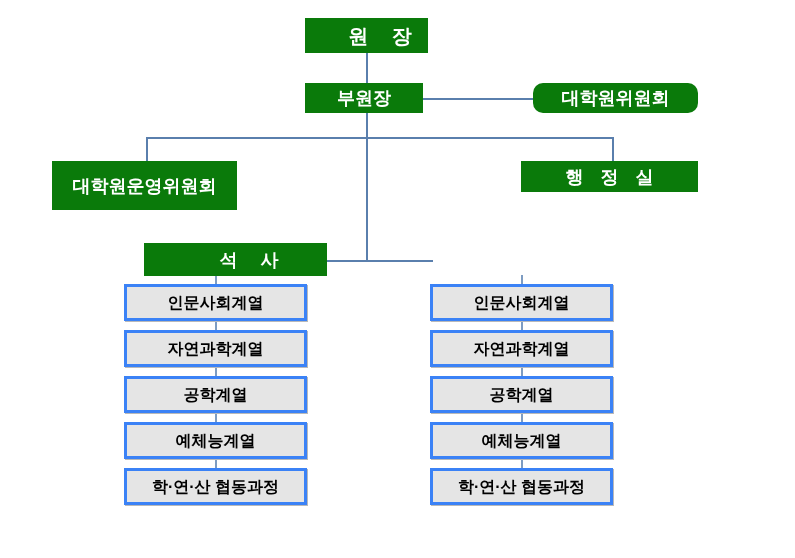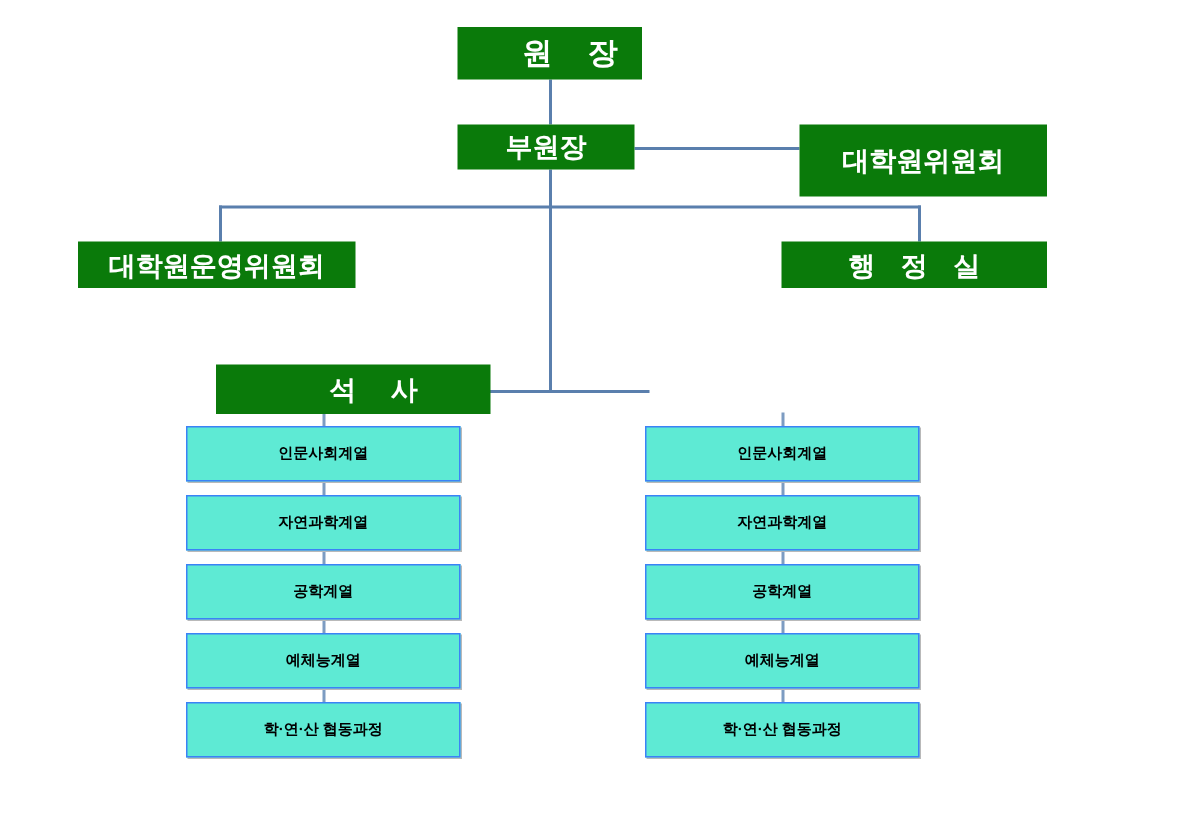--- a/index.html
+++ b/index.html
@@ -26,26 +26,26 @@
     display:flex;align-items:center;justify-content:center;
     box-sizing:border-box;
     letter-spacing:0px;
     white-space:nowrap;
     line-height:1;
   }
 
   
   .wbox{
     position:absolute;
-    background:#5eead4;
+    background:#e5e5e5;
     color:#000000;
-    border:1px solid #3b82f6;
+    border:3px solid #3b82f6;
     box-shadow:1px 1px 0 #b9b9b9;
     font-weight:bold;
-    font-size:10px;
+    font-size:16px;
     display:flex;align-items:center;justify-content:center;
     box-sizing:border-box;
     white-space:nowrap;
     line-height:1;
   }
 
   
   .sp-wide{letter-spacing:9px;text-indent:9px;padding-left:27px;}
   .sp-mid{letter-spacing:6px;text-indent:6px;}
 </style>
@@ -77,23 +77,23 @@
   <div class="ln v thin" style="left:521px;top:275px;width:2px;height:9px;"></div>
   <div class="ln v thin" style="left:521px;top:321px;width:2px;height:9px;"></div>
   <div class="ln v thin" style="left:521px;top:367px;width:2px;height:9px;"></div>
   <div class="ln v thin" style="left:521px;top:413px;width:2px;height:9px;"></div>
   <div class="ln v thin" style="left:521px;top:459px;width:2px;height:9px;"></div>
 
   <div class="gbox sp-wide" style="left:305px;top:18px;width:123px;height:35px;font-size:20px;">원  장</div>
 
   <div class="gbox" style="left:305px;top:83px;width:118px;height:30px;font-size:18px;">부원장</div>
 
-  <div class="gbox" style="left:533px;top:83px;width:165px;height:48px;font-size:18px;">대학원위원회</div>
+  <div class="gbox" style="left:533px;top:83px;width:165px;height:30px;font-size:18px;border-radius:10px;">대학원위원회</div>
 
-  <div class="gbox" style="left:52px;top:161px;width:185px;height:31px;font-size:18px;">대학원운영위원회</div>
+  <div class="gbox" style="left:52px;top:161px;width:185px;height:49px;font-size:18px;">대학원운영위원회</div>
 
   <div class="gbox sp-mid" style="left:521px;top:161px;width:177px;height:31px;font-size:18px;">행 정 실</div>
 
   <div class="gbox sp-wide" style="left:124px;top:243px;width:183px;height:33px;font-size:18px;margin-left:20px;">석  사</div>
 
 
   <div class="wbox" style="left:124px;top:284px;width:183px;height:37px;">인문사회계열</div>
   <div class="wbox" style="left:124px;top:330px;width:183px;height:37px;">자연과학계열</div>
   <div class="wbox" style="left:124px;top:376px;width:183px;height:37px;">공학계열</div>
   <div class="wbox" style="left:124px;top:422px;width:183px;height:37px;">예체능계열</div>

